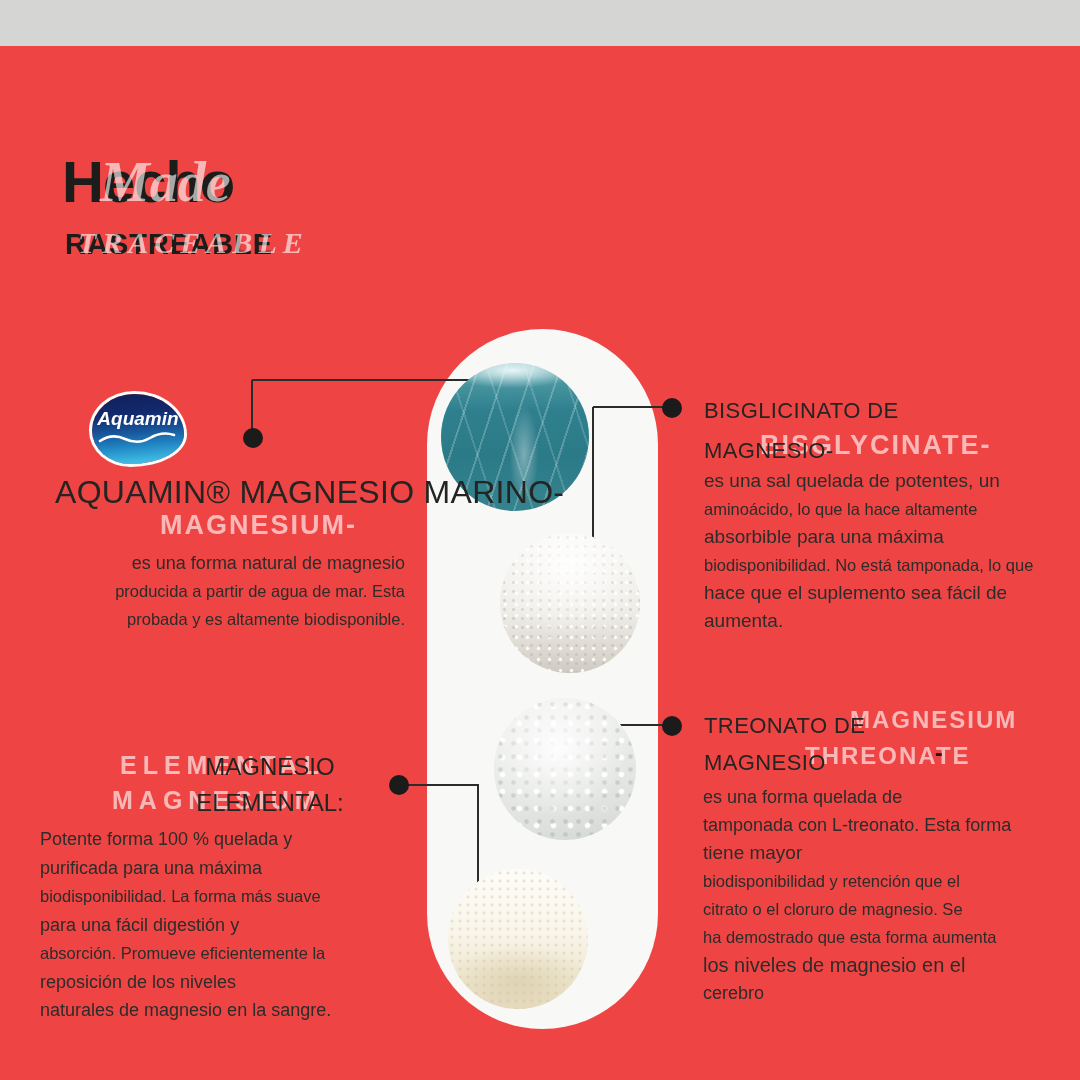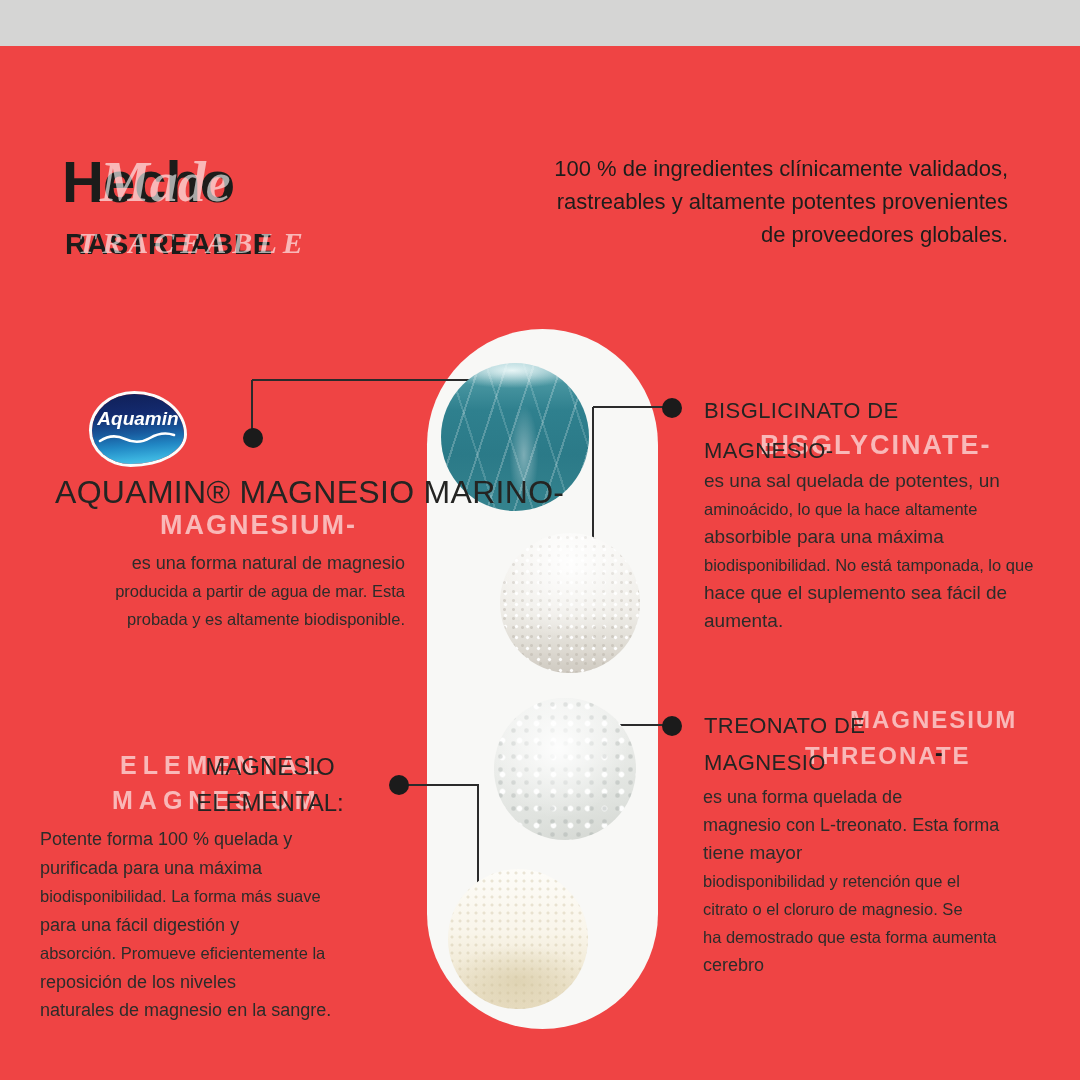--- a/index.html
+++ b/index.html
@@ -85,25 +85,20 @@
   <div class="ghost g-trace">TRACEABLE</div>
   <div class="ghost g-marine">MAGNESIUM-</div>
   <div class="ghost g-el1">ELEMENTAL</div>
   <div class="ghost g-bis">BISGLYCINATE-</div>
   <div class="ghost g-el2">MAGNESIUM</div>
   <div class="ghost g-tr1">MAGNESIUM</div>
   <div class="ghost g-tr2">THREONATE</div>
 
   <div class="title">Hecho</div>
   <div class="subtitle">RASTREABLE</div>
-  <div class="tagline">
-    <div>100 % de ingredientes clínicamente validados,</div>
-    <div>rastreables y altamente potentes provenientes</div>
-    <div>de proveedores globales.</div>
-  </div>
 
   <div class="pill"></div>
 
   <div class="cline" style="left:251px;top:334px;width:2px;height:58px;"></div>
   <div class="cline" style="left:252px;top:333px;width:250px;height:2px;"></div>
   <div class="cline" style="left:593px;top:360px;width:79px;height:2px;"></div>
   <div class="cline" style="left:592px;top:361px;width:2px;height:140px;"></div>
   <div class="cline" style="left:600px;top:678px;width:72px;height:2px;"></div>
   <div class="cline" style="left:399px;top:738px;width:80px;height:2px;"></div>
   <div class="cline" style="left:477px;top:739px;width:2px;height:100px;"></div>
@@ -159,21 +154,22 @@
     <div class="ln-md">naturales de magnesio en la sangre.</div>
   </div>
 
   <div class="sec-heading h-tr">
     <div>TREONATO DE</div>
     <div>MAGNESIO</div>
   </div>
   <div class="h-dash">-</div>
   <div class="para p-tr">
     <div class="ln-md">es una forma quelada de</div>
-    <div class="ln-md">magnesio con L-treonato. Esta forma</div>
+    <div class="ln-md">tamponada con L-treonato. Esta forma</div>
     <div class="ln-lg">tiene mayor</div>
     <div class="ln-sm">biodisponibilidad y retención que el</div>
     <div class="ln-sm">citrato o el cloruro de magnesio. Se</div>
     <div class="ln-sm">ha demostrado que esta forma aumenta</div>
+    <div class="ln-xl">los niveles de magnesio en el</div>
     <div class="ln-md">cerebro</div>
   </div>
 
 </div>
 
 </body></html>

